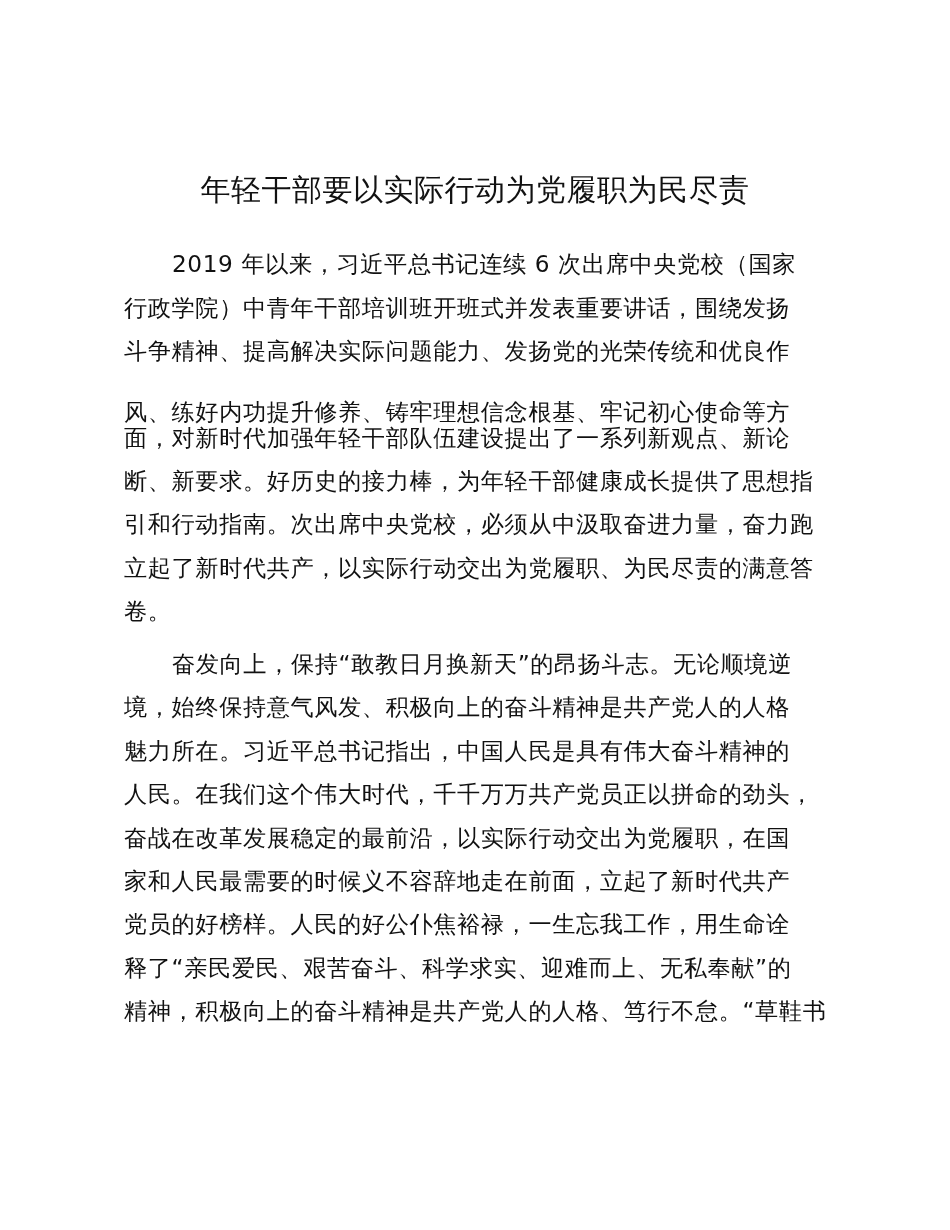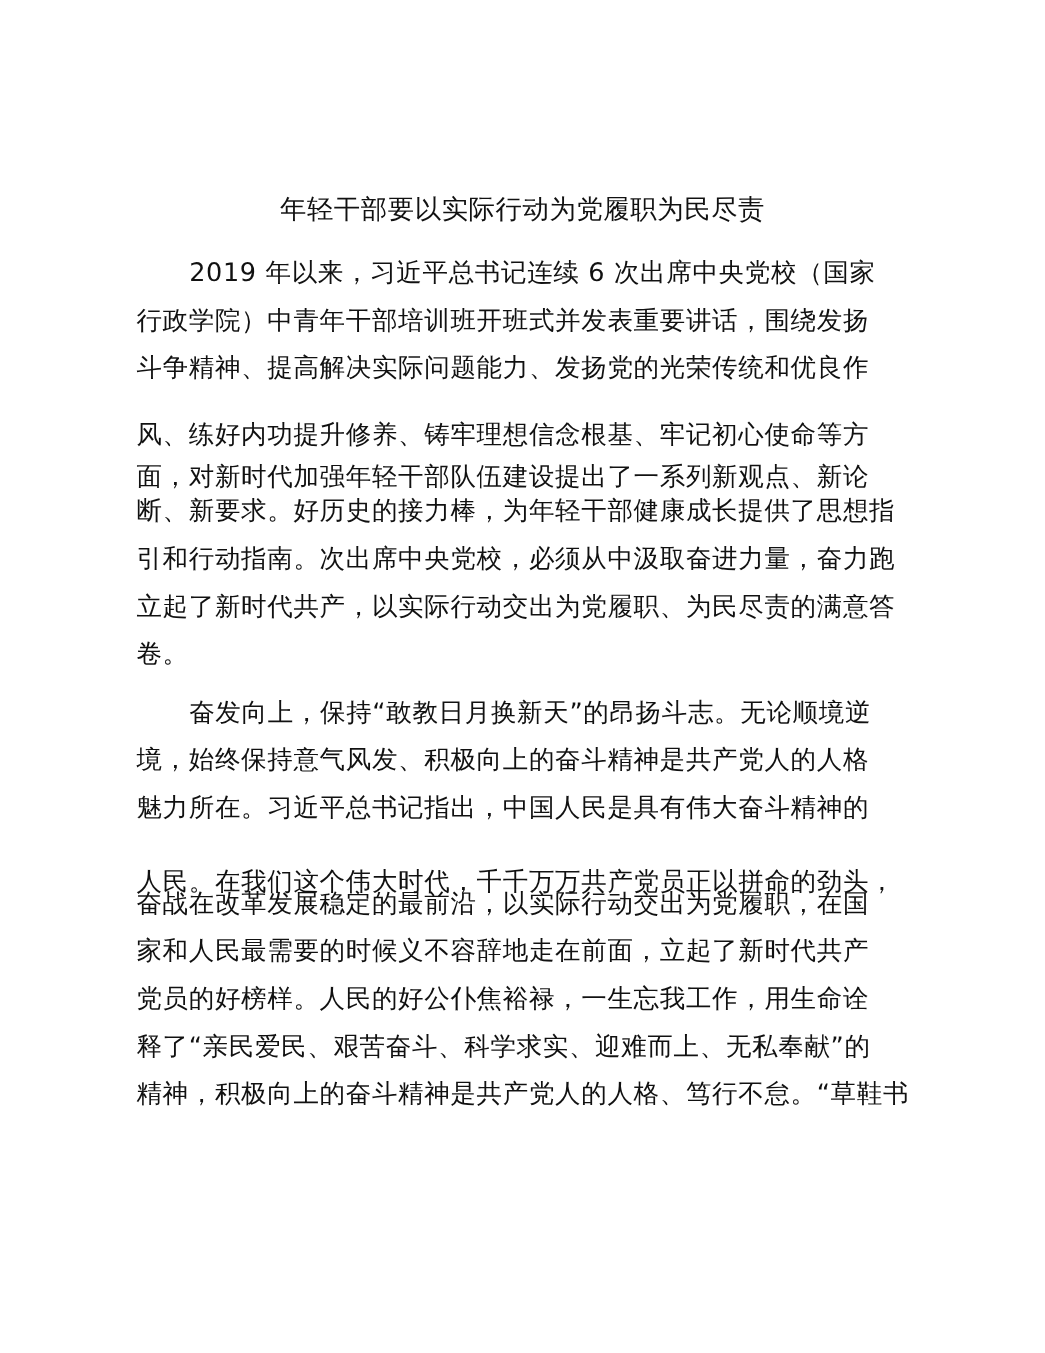--- a/index.html
+++ b/index.html
@@ -1,45 +1,45 @@
 <!DOCTYPE html>
 <html><head>
 <meta charset="utf-8">
 <style>
   html, body { margin: 0; padding: 0; background: #ffffff; }
   body { width: 950px; height: 1230px; position: relative; overflow: hidden;
          font-family: "DejaVu Sans", sans-serif; color: #111111; }
   .title { position: absolute; left: 0; width: 950px; top: 168px; text-align: center;
-           font-size: 24px; line-height: 44px; letter-spacing: 0.5px; }
+           font-size: 30px; line-height: 44px; letter-spacing: 0.5px; }
   .line { position: absolute; left: 124px; white-space: nowrap; font-size: 23.2px;
-          line-height: 32px; letter-spacing: 0.6px; }
+          line-height: 32px; letter-spacing: 0.6px; margin-top: 16px; }
   .indent { left: 172px; }
 </style>
 </head>
 <body>
 
 <div>
   <h1 class="title" style="margin:0;font-weight:normal;">年轻干部要以实际行动为党履职为民尽责</h1>
 
   <div>
     <div class="line indent" style="top:232px">2019 年以来，习近平总书记连续 6 次出席中央党校（国家</div>
     <div class="line" style="top:276px">行政学院）中青年干部培训班开班式并发表重要讲话，围绕发扬</div>
     <div class="line" style="top:319px">斗争精神、提高解决实际问题能力、发扬党的光荣传统和优良作</div>
     <div class="line" style="top:380px">风、练好内功提升修养、铸牢理想信念根基、牢记初心使命等方</div>
-    <div class="line" style="top:418px">面，对新时代加强年轻干部队伍建设提出了一系列新观点、新论</div>
+    <div class="line" style="top:406px">面，对新时代加强年轻干部队伍建设提出了一系列新观点、新论</div>
     <div class="line" style="top:449px">断、新要求。好历史的接力棒，为年轻干部健康成长提供了思想指</div>
     <div class="line" style="top:492px">引和行动指南。次出席中央党校，必须从中汲取奋进力量，奋力跑</div>
     <div class="line" style="top:536px">立起了新时代共产，以实际行动交出为党履职、为民尽责的满意答</div>
     <div class="line" style="top:579px">卷。</div>
   </div>
 
   <div>
     <div class="line indent" style="top:632px">奋发向上，保持“敢教日月换新天”的昂扬斗志。无论顺境逆</div>
     <div class="line" style="top:675px">境，始终保持意气风发、积极向上的奋斗精神是共产党人的人格</div>
     <div class="line" style="top:719px">魅力所在。习近平总书记指出，中国人民是具有伟大奋斗精神的</div>
-    <div class="line" style="top:786px">人民。在我们这个伟大时代，千千万万共产党员正以拼命的劲头，</div>
+    <div class="line" style="top:762px">人民。在我们这个伟大时代，千千万万共产党员正以拼命的劲头，</div>
     <div class="line" style="top:806px">奋战在改革发展稳定的最前沿，以实际行动交出为党履职，在国</div>
     <div class="line" style="top:849px">家和人民最需要的时候义不容辞地走在前面，立起了新时代共产</div>
     <div class="line" style="top:892px">党员的好榜样。人民的好公仆焦裕禄，一生忘我工作，用生命诠</div>
     <div class="line" style="top:936px">释了“亲民爱民、艰苦奋斗、科学求实、迎难而上、无私奉献”的</div>
     <div class="line" style="top:979px">精神，积极向上的奋斗精神是共产党人的人格、笃行不怠。“草鞋书</div>
   </div>
 </div>
 
 </body></html>

